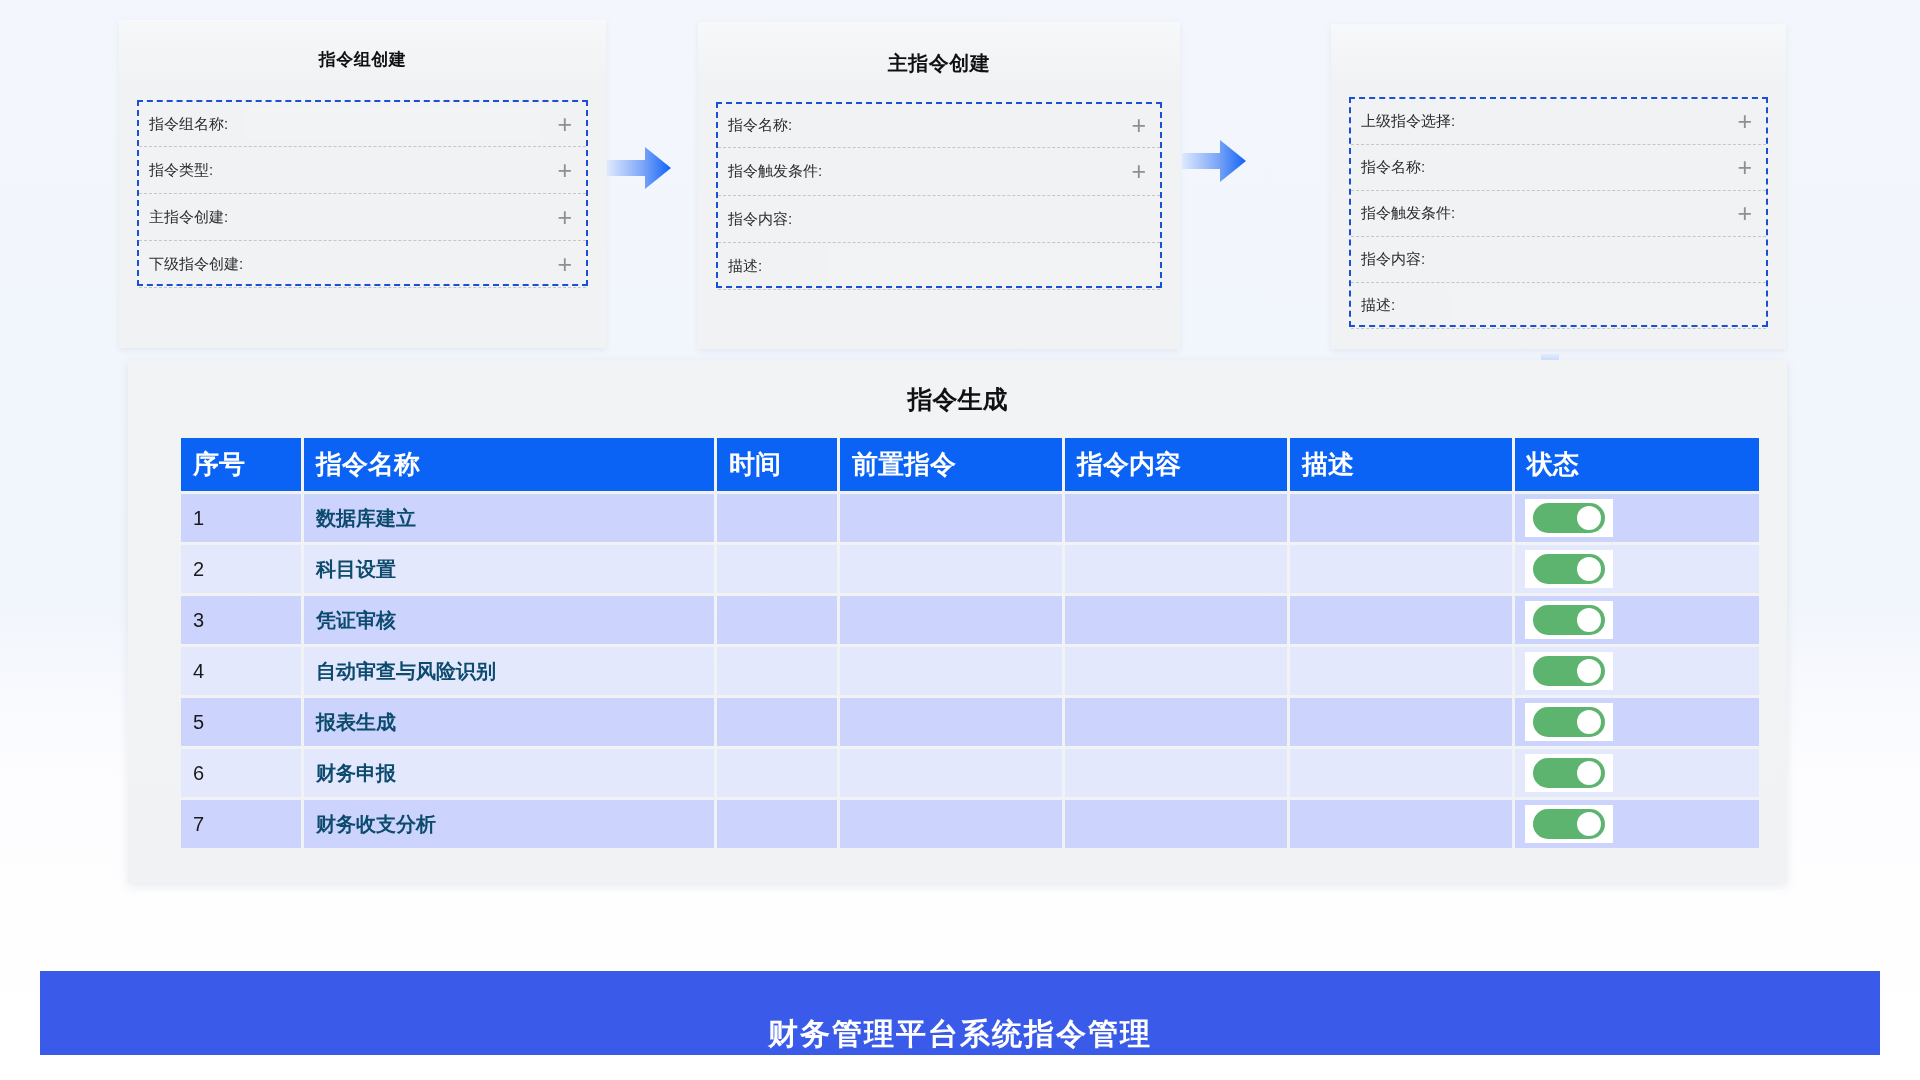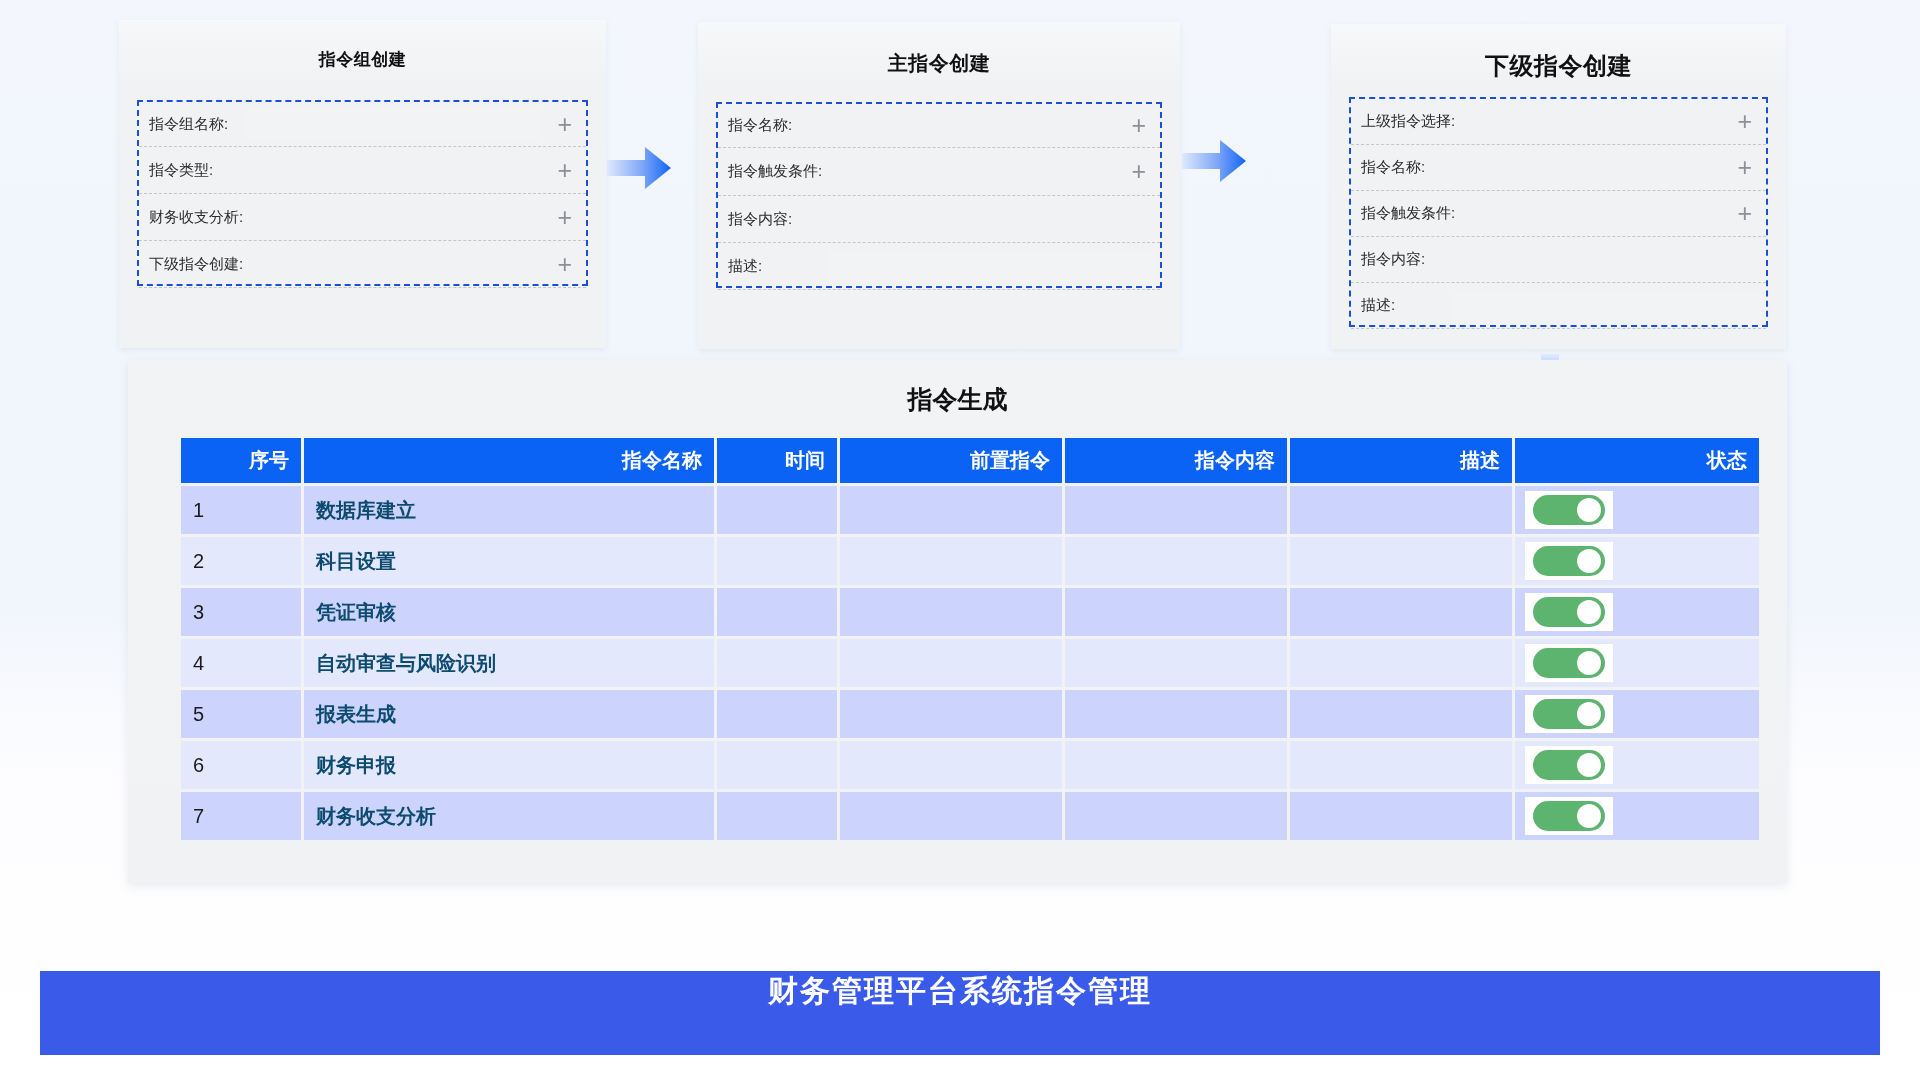--- a/index.html
+++ b/index.html
@@ -84,23 +84,23 @@
     position: absolute;
     left: 50px; top: 75px;
     width: 1560px;
     border-collapse: separate;
     border-spacing: 3px;
     table-layout: fixed;
   }
   thead th {
     background: #0b63f6;
     color: #ffffff;
-    font-size: 20px;
+    font-size: 26px;
     font-weight: bold;
-    text-align: right;
+    text-align: left;
     padding: 9px 12px;
     height: 44px;
   }
   tbody td {
     height: 48px;
     padding: 4px 12px;
     font-size: 20px;
     color: #1a1a1a;
   }
   tbody tr.odd td { background: #ccd3fd; }
@@ -125,21 +125,21 @@
     border-radius: 50%;
     background: #ffffff;
   }
 
   
   #banner {
     position: absolute;
     left: 40px; top: 971px;
     width: 1840px; height: 84px;
     background: #3a5bea;
-    display: flex; align-items: flex-start; justify-content: center;
+    display: flex; align-items: flex-end; justify-content: center;
   }
   #banner-text {
     color: #ffffff;
     font-size: 30px;
     font-weight: bold;
     letter-spacing: 2px;
   }
 </style>
 </head>
 <body>
@@ -152,21 +152,21 @@
       <div class="frow" style="height:45px;">
         <span class="finput" style="left:105px; right:45px;"></span>
         <span class="flabel">指令组名称:</span>
         <span class="plus">+</span>
       </div>
       <div class="frow" style="height:47px;">
         <span class="flabel">指令类型:</span>
         <span class="plus">+</span>
       </div>
       <div class="frow" style="height:47px;">
-        <span class="flabel">财务收支分析:</span>
+        <span class="flabel">主指令创建:</span>
         <span class="plus">+</span>
       </div>
       <div class="frow" style="height:47px;">
         <span class="flabel">下级指令创建:</span>
         <span class="plus">+</span>
       </div>
     </div>
   </div>
 
   <div class="arrow-r" style="left:605px; top:143px;">
@@ -210,21 +210,20 @@
           <stop offset="0%" stop-color="#dfe9fd"></stop>
           <stop offset="55%" stop-color="#7ea7f7"></stop>
           <stop offset="100%" stop-color="#1064f5"></stop>
         </linearGradient>
       </defs>
       <path d="M2,17 L40,17 L40,4 L66,25 L40,46 L40,33 L2,33 Z" fill="url(#gr2)"></path>
     </svg>
   </div>
 
   <div class="card" id="card3" style="left:1331px; top:24px; width:455px; height:325px;">
-    <div class="card-title" style="font-size:24px; padding-top:26px;">下级指令创建</div>
     <div class="formbox" style="top:73px; height:230px;">
       <div class="frow" style="height:46px;gap:40px;">
         <span class="flabel">上级指令选择:</span>
         <span class="plus">+</span>
       </div>
       <div class="frow" style="height:46px;">
         <span class="flabel">指令名称:</span>
         <span class="plus">+</span>
       </div>
       <div class="frow" style="height:46px;">

